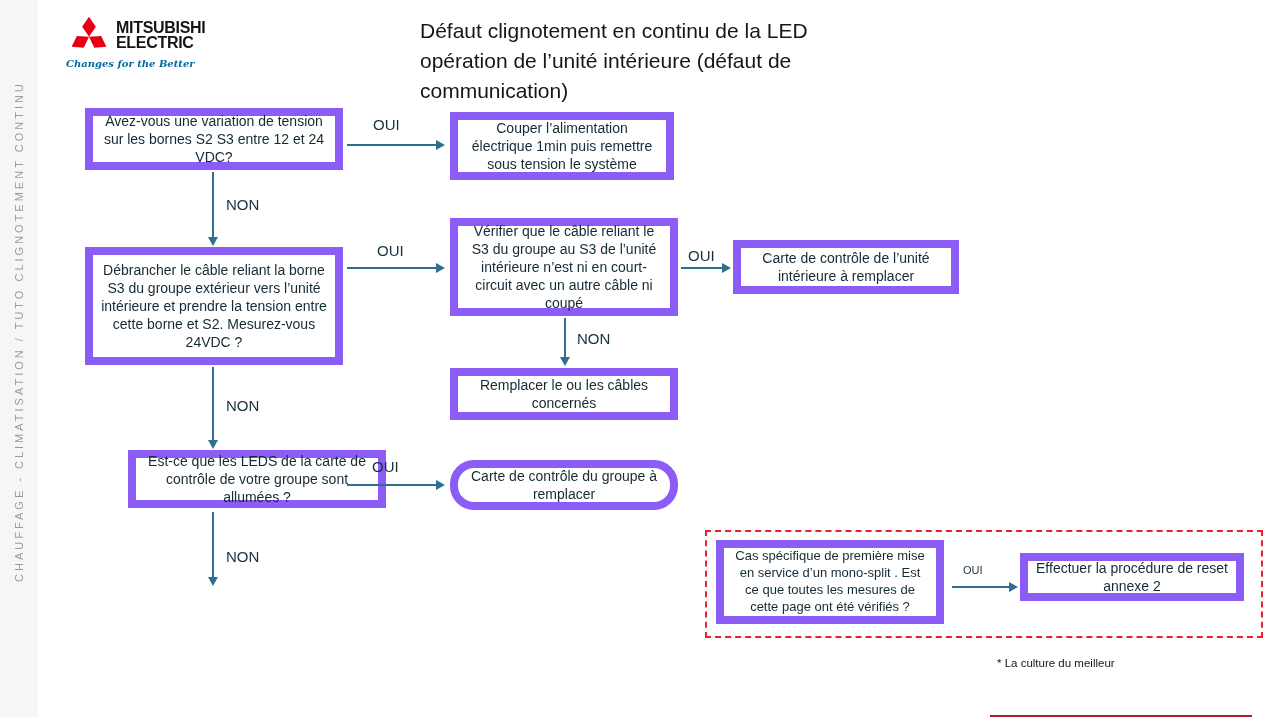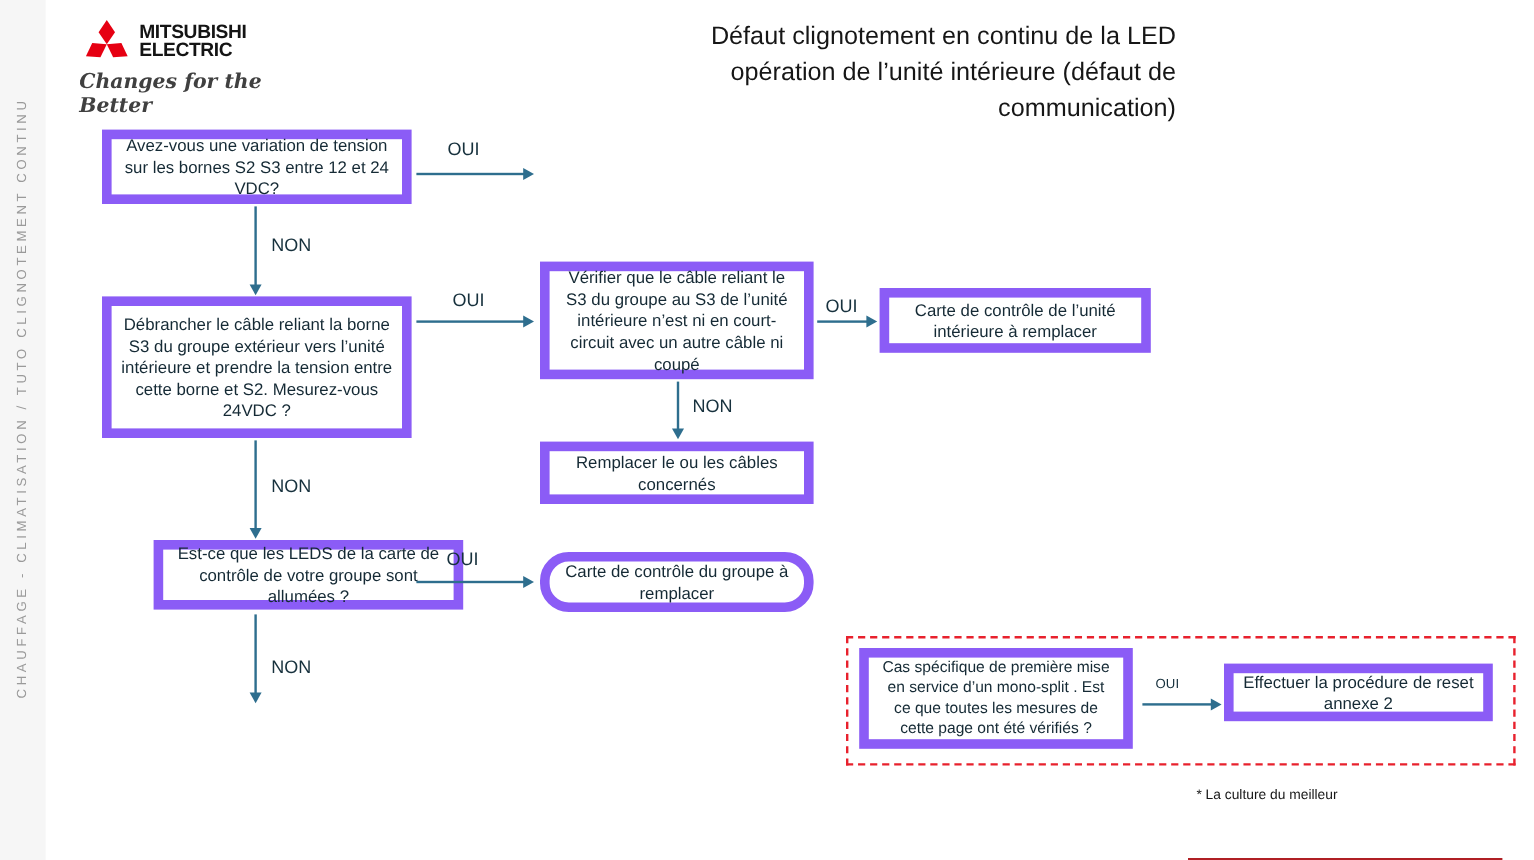--- a/index.html
+++ b/index.html
@@ -11,23 +11,23 @@
   .vertical-text{
     position:absolute;left:8px;top:62px;height:540px;width:22px;
     writing-mode:vertical-rl;transform:rotate(180deg);
     display:flex;align-items:center;justify-content:center;
     font-size:11px;letter-spacing:3px;color:#9a9a9a;white-space:nowrap;
   }
   .logo{position:absolute;left:66px;top:14px;width:160px;}
   .logo-top{display:flex;align-items:center;}
   .logo-mark{width:46px;height:42px;margin-right:4px;}
   .logo-name{font-weight:bold;color:#141414;font-size:16px;line-height:0.95;letter-spacing:-0.3px;}
-  .logo-tagline{font-family:"DejaVu Serif",serif;font-style:italic;color:#404040;font-size:17px;margin-top:2px;font-weight:bold;}
+  .logo-tagline{font-family:"DejaVu Serif",serif;font-style:italic;color:#0369a1;font-size:10px;margin-top:2px;font-weight:bold;}
   .title{
-    position:absolute;left:420px;top:16px;width:560px;text-align:right;
+    position:absolute;left:420px;top:16px;width:560px;text-align:left;
     font-size:21px;line-height:1.42;color:#161616;
   }
   .box{
     position:absolute;border:8px solid #8b5cf6;background:#ffffff;
     display:flex;align-items:center;justify-content:center;text-align:center;
     font-size:14px;color:#152a35;padding:4px 8px;box-sizing:border-box;line-height:1.3;
   }
   .arrow-h{position:absolute;height:2px;background:#2e6e8e;}
   .arrow-h::after{
     content:"";position:absolute;right:-8px;top:-4px;width:0;height:0;
@@ -70,20 +70,21 @@
     <div class="logo-tagline">Changes for the Better</div>
   </div>
 
   <div class="title">
     <div>Défaut clignotement en continu de la LED</div>
     <div>opération de l’unité intérieure (défaut de</div>
     <div>communication)</div>
   </div>
 
   <div class="box" style="left:85px;top:108px;width:258px;height:62px;">Avez-vous une variation de tension sur les bornes S2 S3 entre 12 et 24 VDC?</div>
+  <div class="box" style="left:450px;top:112px;width:224px;height:68px;">Couper l’alimentation électrique 1min puis remettre sous tension le système</div>
   <div class="box" style="left:85px;top:247px;width:258px;height:118px;">Débrancher le câble reliant la borne S3 du groupe extérieur vers l’unité intérieure et prendre la tension entre cette borne et S2. Mesurez-vous 24VDC ?</div>
   <div class="box" style="left:450px;top:218px;width:228px;height:98px;">Vérifier que le câble reliant le S3 du groupe au S3 de l’unité intérieure n’est ni en court-circuit avec un autre câble ni coupé</div>
   <div class="box" style="left:733px;top:240px;width:226px;height:54px;">Carte de contrôle de l’unité intérieure à remplacer</div>
   <div class="box" style="left:450px;top:368px;width:228px;height:52px;">Remplacer le ou les câbles concernés</div>
   <div class="box" style="left:85px;top:450px;width:258px;height:58px;margin-left:43px;">Est-ce que les LEDS de la carte de contrôle de votre groupe sont allumées ?</div>
   <div class="box" style="left:450px;top:460px;width:228px;height:50px;border-radius:24px;">Carte de contrôle du groupe à remplacer</div>
 
   <div class="dashed-zone" style="left:705px;top:530px;width:554px;height:104px;"></div>
   <div class="box" style="left:716px;top:540px;width:228px;height:84px;font-size:13px;">Cas spécifique de première mise en service d’un mono-split . Est ce que toutes les mesures de cette page ont été vérifiés ?</div>
   <div class="box" style="left:1020px;top:553px;width:224px;height:48px;">Effectuer la procédure de reset annexe 2</div>

